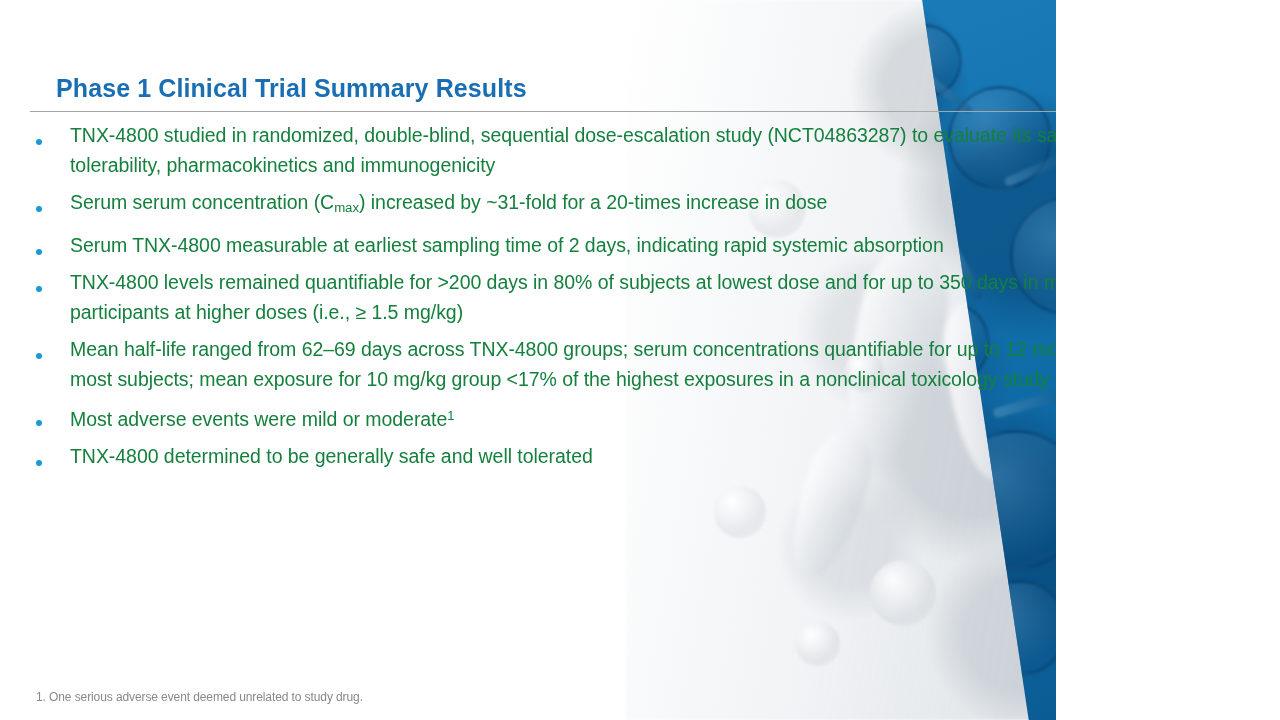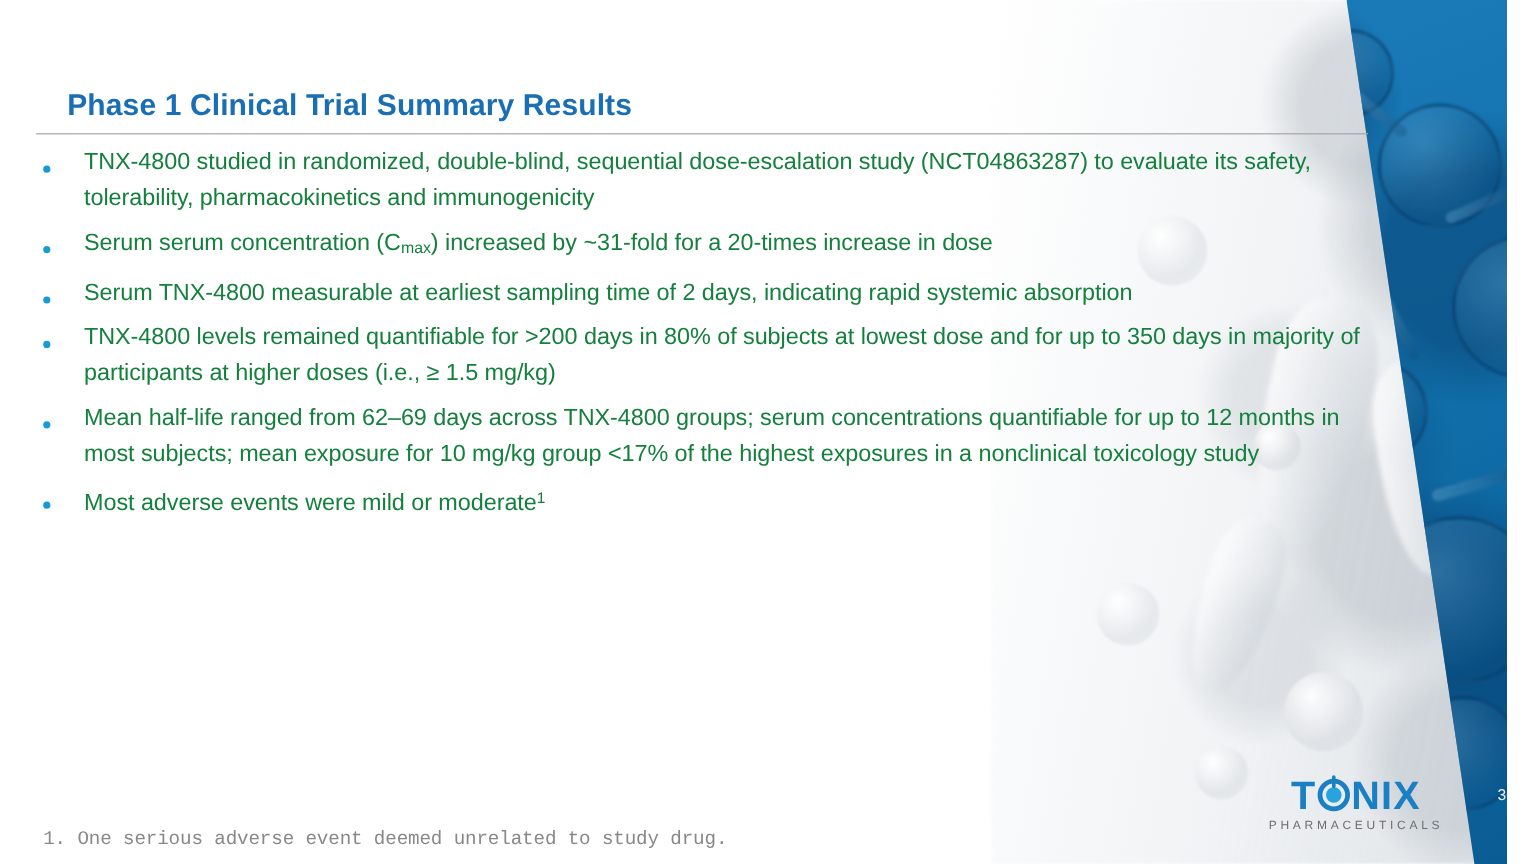--- a/index.html
+++ b/index.html
@@ -4,21 +4,21 @@
 <style>
   * { margin:0; padding:0; box-sizing:border-box; }
   html, body {
     width:1280px; height:720px;
     font-family:"Liberation Sans", sans-serif;
     background:#ffffff;
     overflow:hidden;
   }
   #slide {
     position:relative;
-    width:1256px; height:720px;
+    width:1056px; height:720px;
     background:#ffffff;
     overflow:hidden;
   }
 
   
   .bg-photo-grey {
     position:absolute;
     right:0; top:0;
     width:430px; height:720px;
     background:
@@ -126,24 +126,23 @@
     color:#15803d;
     letter-spacing:-0.05px;
   }
   .bullet-text sub { font-size:0.68em; vertical-align:-0.22em; }
   .bullet-text sup { font-size:0.66em; vertical-align:0.48em; }
 
   
   .footnote {
     position:absolute;
     left:36px; top:690px;
-    font-size:16px;
+    font-size:12px;
     color:#888888;
     letter-spacing:-0.1px;
-    font-family:Liberation Mono, monospace;
   }
   .copyright {
     position:absolute;
     left:0; top:696px;
     width:1280px;
     text-align:center;
     font-size:11.5px;
     color:#9a9a9a;
     letter-spacing:-0.1px;
   }
@@ -270,20 +269,24 @@
       <span class="bullet-dot"><i></i></span>
       <div class="bullet-text"><span>Mean half-life ranged from 62–69 days across TNX-4800 groups; serum concentrations quantifiable for up to 12 months in most subjects; mean exposure for 10 mg/kg group &lt;17% of the highest exposures in a nonclinical toxicology study</span></div>
     </div>
 
 
     <div class="bullet-row">
       <span class="bullet-dot"><i></i></span>
       <div class="bullet-text"><span>Most adverse events were mild or moderate</span><sup>1</sup></div>
     </div>
 
+    <div class="bullet-row">
+      <span class="bullet-dot"><i></i></span>
+      <div class="bullet-text"><span>TNX-4800 determined to be generally safe and well tolerated</span></div>
+    </div>
 
   </div>
 
   <div class="footnote">1. One serious adverse event deemed unrelated to study drug.</div>
 
   <div class="logo">
     <div class="logo-word">
       <span class="l-t">T</span>
       <span class="logo-o">
         <span class="ring"></span>

